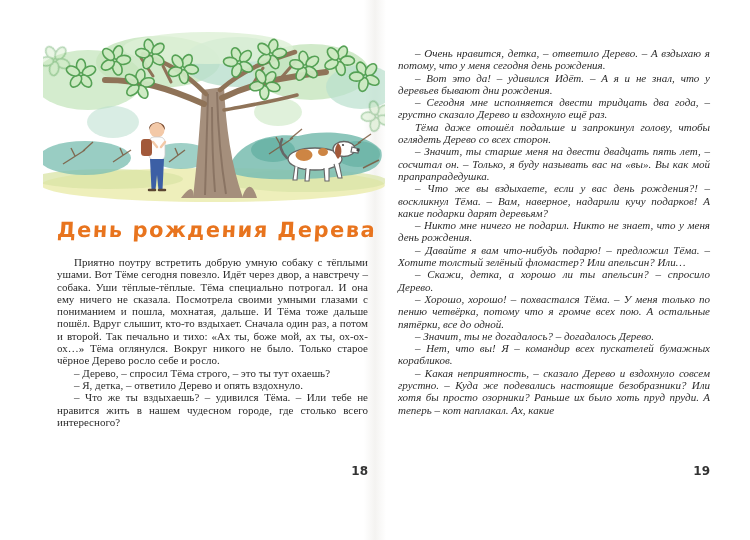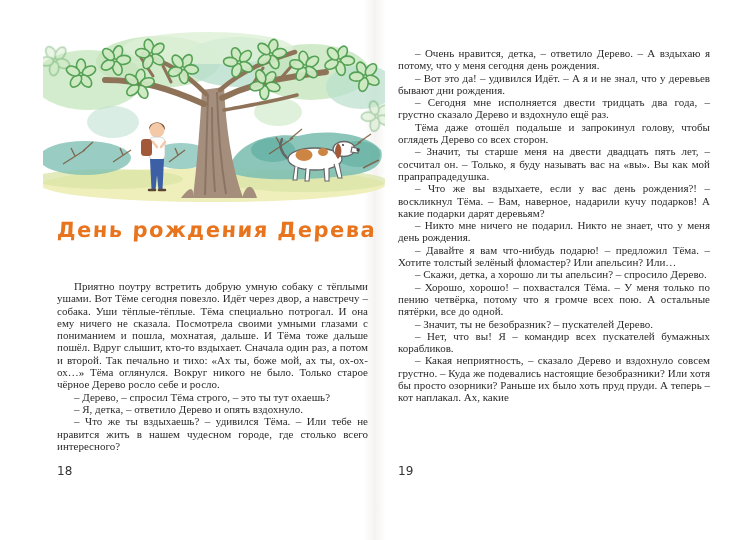--- a/index.html
+++ b/index.html
@@ -34,31 +34,32 @@
     transform:skewX(-3deg);
     white-space:nowrap;
   }
   .text-block{
     position:absolute;left:0;width:100%;
     text-align:justify;
     font-size:11px;
     line-height:12.3px;
   }
   .page-left .text-block{top:256px;}
-  .page-right .text-block{top:47px;}
+  .page-right .text-block{top:47px;font-style:italic;}
   .text-block p{
     margin:0;
     text-indent:17px;
   }
   .page-number{
     position:absolute;left:0;width:100%;top:464px;
-    text-align:left;
+    text-align:right;
     font-family:"DejaVu Sans", sans-serif;
     font-size:12px;
     color:#333333;
+    font-weight:bold;
   }
 </style>
 </head>
 <body>
 
 <div class="spread">
 
   <div class="page page-left">
 
     <svg class="illustration" viewBox="0 0 342 172" xmlns="http://www.w3.org/2000/svg">
@@ -168,21 +169,21 @@
         <circle cx="315" cy="118" r="1.6" fill="#444444"></circle>
         <path d="M295,111 C291,116 291,123 295,127 C299,124 300,115 295,111 Z" fill="#a2593a"></path>
         <ellipse cx="261" cy="123" rx="8.5" ry="6" fill="#cd8544"></ellipse>
         <ellipse cx="280" cy="120" rx="5" ry="4" fill="#cd8544"></ellipse>
         <circle cx="300" cy="113" r="1.1" fill="#444444"></circle>
       </g>
     </svg>
 
     <div class="chapter-title" style="color: rgb(232, 116, 30);">День рождения Дерева</div>
 
-    <div class="text-block" style="color: rgb(43, 43, 43); margin-top: 24px;">
+    <div class="text-block" style="color: rgb(43, 43, 43);">
         <p>Приятно поутру встретить добрую умную собаку с тёплыми ушами. Вот Тёме сегодня повезло. Идёт через двор, а навстречу – собака. Уши тёплые-тёплые. Тёма специально потрогал. И она ему ничего не сказала. Посмотрела своими умными глазами с пониманием и пошла, мохнатая, дальше. И Тёма тоже дальше пошёл. Вдруг слышит, кто-то вздыхает. Сначала один раз, а потом и второй. Так печально и тихо: «Ах ты, боже мой, ах ты, ох-ох-ох…» Тёма оглянулся. Вокруг никого не было. Только старое чёрное Дерево росло себе и росло.</p>
         <p>– Дерево, – спросил Тёма строго, – это ты тут охаешь?</p>
         <p>– Я, детка, – ответило Дерево и опять вздохнуло.</p>
         <p>– Что же ты вздыхаешь? – удивился Тёма. – Или тебе не нравится жить в нашем чудесном городе, где столько всего интересного?</p>
       </div>
 
     <div class="page-number">18</div>
   </div>
 
   <div class="page page-right">
@@ -190,20 +191,20 @@
         <p>– Очень нравится, детка, – ответило Дерево. – А вздыхаю я потому, что у меня сегодня день рождения.</p>
         <p>– Вот это да! – удивился Идёт. – А я и не знал, что у деревьев бывают дни рождения.</p>
         <p>– Сегодня мне исполняется двести тридцать два года, – грустно сказало Дерево и вздохнуло ещё раз.</p>
         <p>Тёма даже отошёл подальше и запрокинул голову, чтобы оглядеть Дерево со всех сторон.</p>
         <p>– Значит, ты старше меня на двести двадцать пять лет, – сосчитал он. – Только, я буду называть вас на «вы». Вы как мой прапрапрадедушка.</p>
         <p>– Что же вы вздыхаете, если у вас день рождения?! – воскликнул Тёма. – Вам, наверное, надарили кучу подарков! А какие подарки дарят деревьям?</p>
         <p>– Никто мне ничего не подарил. Никто не знает, что у меня день рождения.</p>
         <p>– Давайте я вам что-нибудь подарю! – предложил Тёма. – Хотите толстый зелёный фломастер? Или апельсин? Или…</p>
         <p>– Скажи, детка, а хорошо ли ты апельсин? – спросило Дерево.</p>
         <p>– Хорошо, хорошо! – похвастался Тёма. – У меня только по пению четвёрка, потому что я громче всех пою. А остальные пятёрки, все до одной.</p>
-        <p>– Значит, ты не безобразник? – пускателей Дерево.</p>
+        <p>– Значит, ты не догадалось? – догадалось Дерево.</p>
         <p>– Нет, что вы! Я – командир всех пускателей бумажных корабликов.</p>
         <p>– Какая неприятность, – сказало Дерево и вздохнуло совсем грустно. – Куда же подевались настоящие безобразники? Или хотя бы просто озорники? Раньше их было хоть пруд пруди. А теперь – кот наплакал. Ах, какие</p>
       </div>
     <div class="page-number">19</div>
   </div>
 
 </div>
 
 </body></html>

